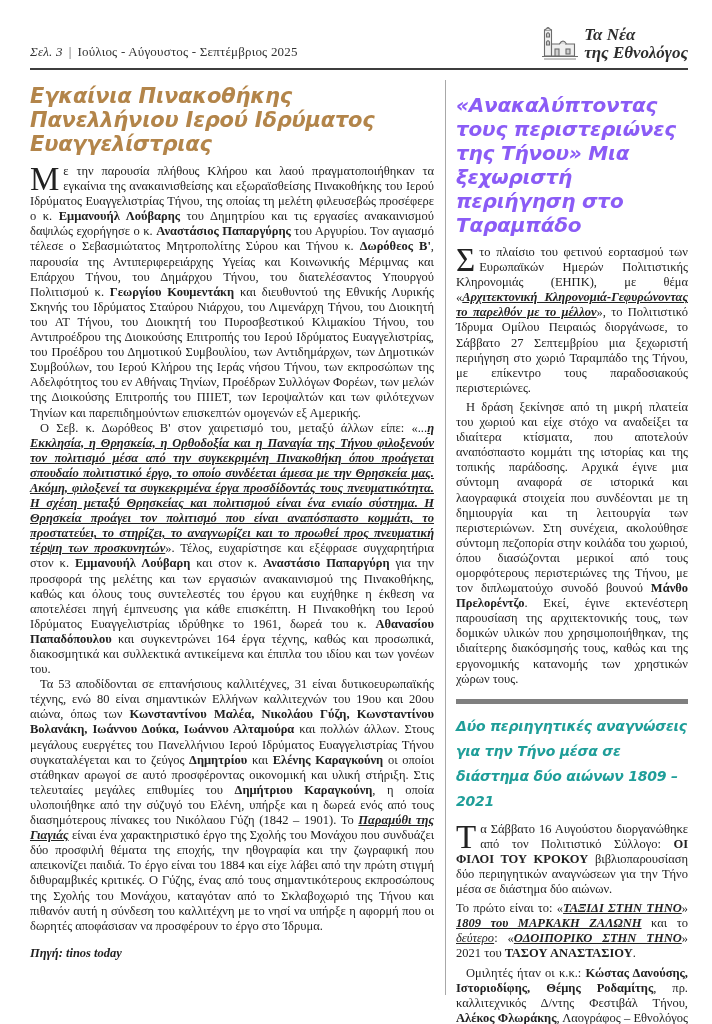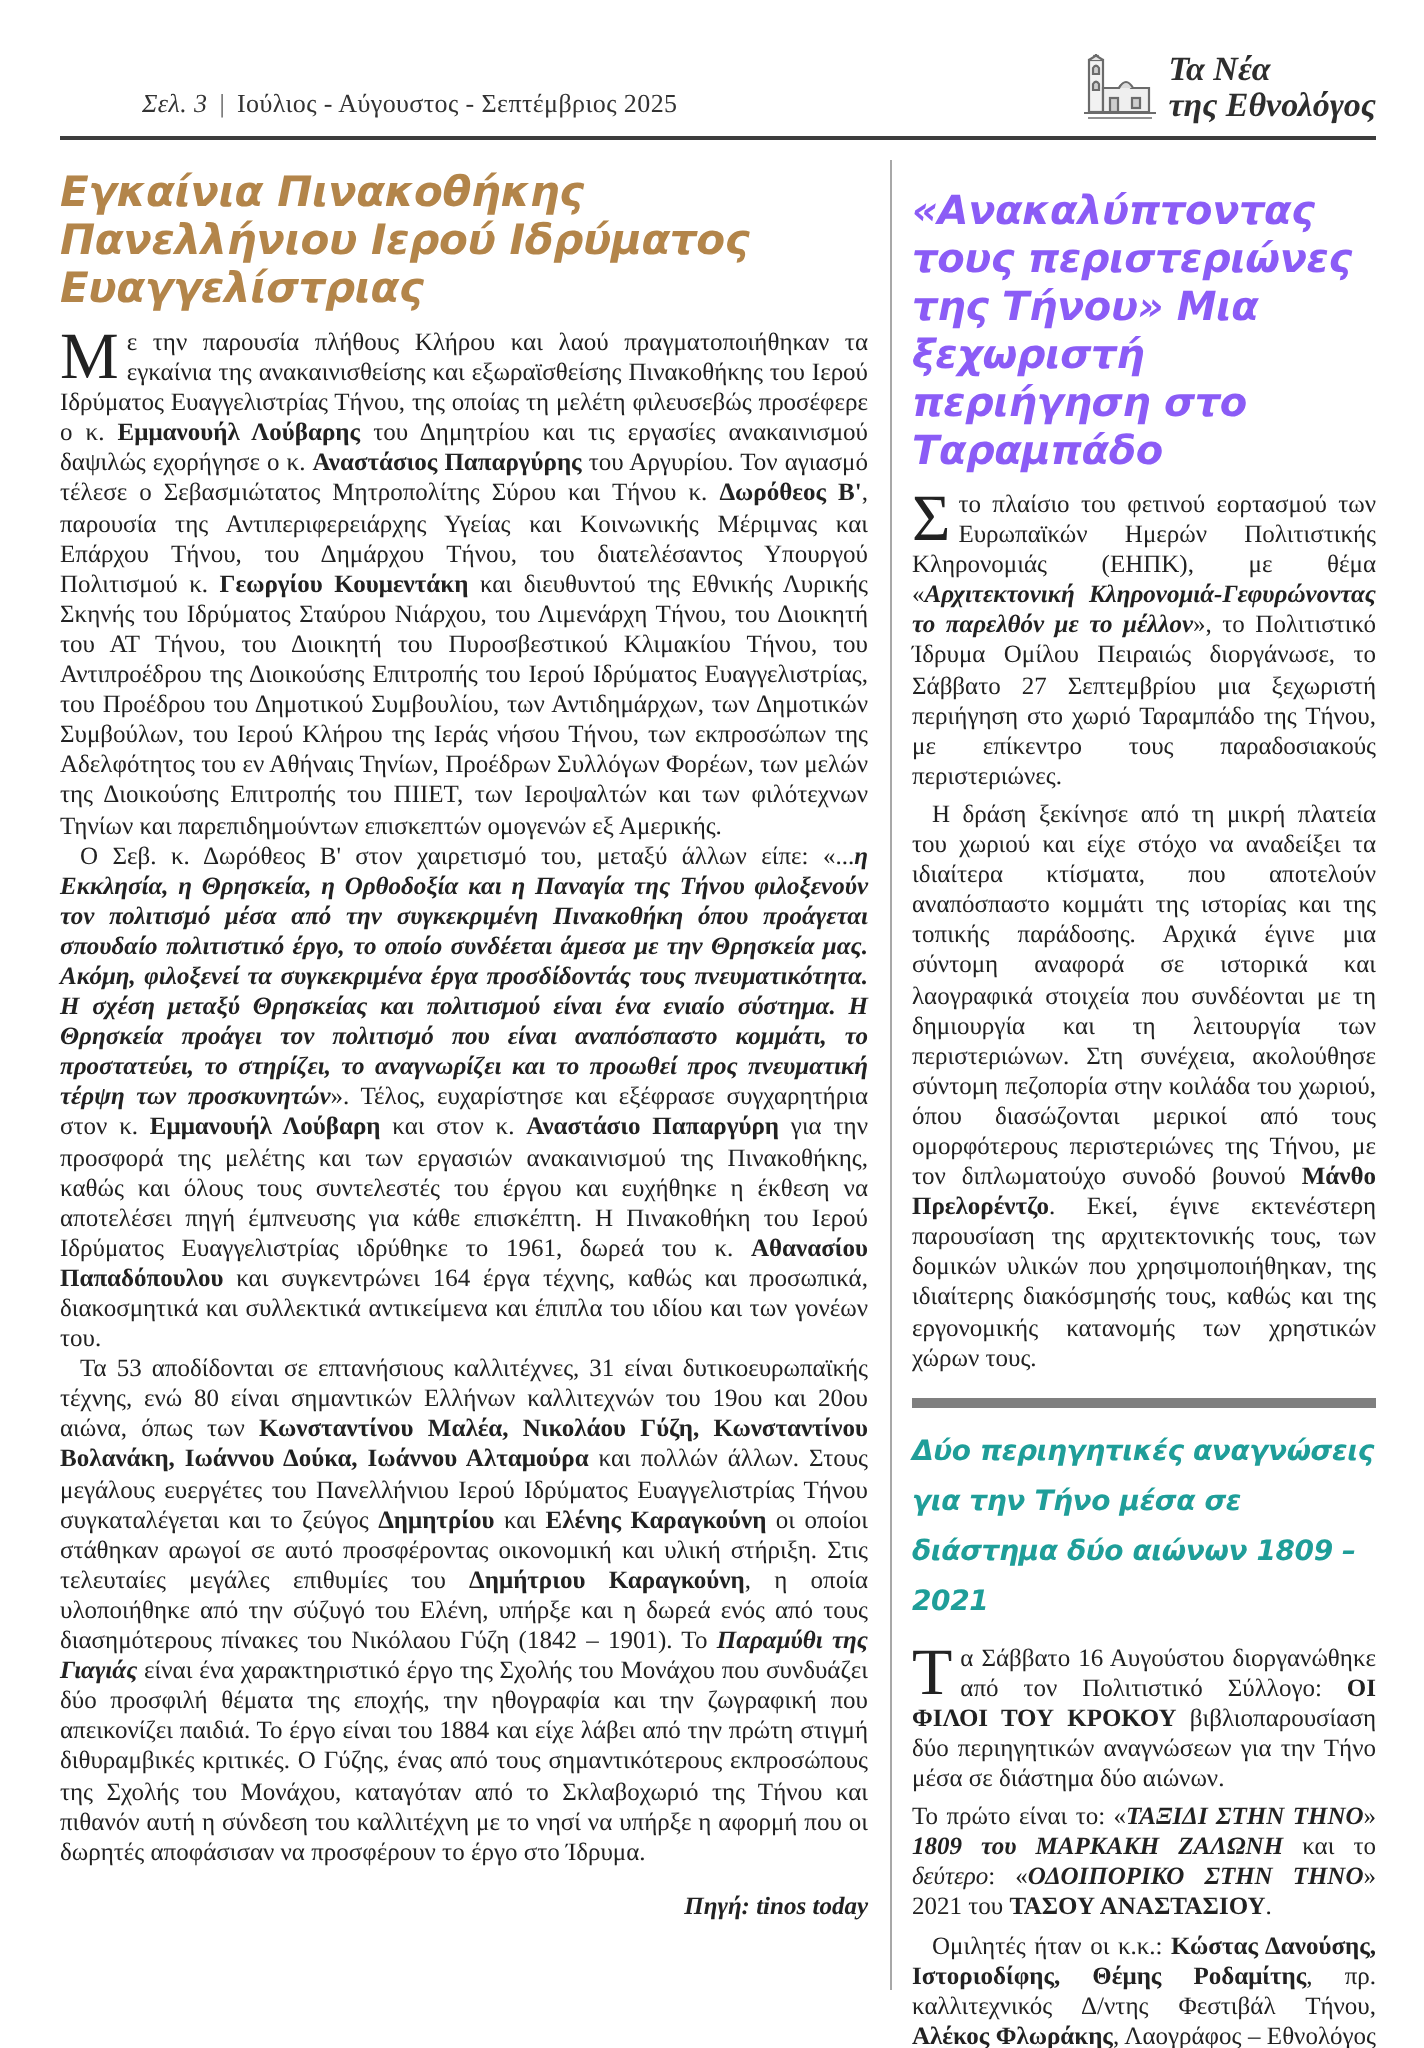--- a/index.html
+++ b/index.html
@@ -14,21 +14,21 @@
     color:#222222;
     overflow:hidden;
   }
   
   .masthead{
     display:flex;justify-content:space-between;align-items:flex-end;
     padding-bottom:6px;
     border-bottom:2px solid #3d3d3d;
   }
   .issue-line{font-size:13px;color:#333;letter-spacing:.2px;padding-bottom:2px;}
-  .issue-line .pg{font-style:italic;margin-left:41px;}
+  .issue-line .pg{font-style:italic;}
   .issue-line .sep{margin:0 6px;color:#555;}
   .logo{display:flex;align-items:flex-end;gap:4px;justify-content:flex-end;}
   .logo svg{display:block;}
   .logo-text{
     font-style:italic;font-size:17px;line-height:1.05;color:#2e2e2e;
     font-family:"Liberation Serif", serif;font-weight:bold;
   }
   
   .cols{display:flex;margin-top:8px;}
   .col-left{width:404px;flex:0 0 404px;}
@@ -48,33 +48,32 @@
   
   .body-p{
     margin:0;
     font-size:12.5px;line-height:15.1px;
     text-align:justify;
     color:#222;
   }
   .body-p.indent{text-indent:10px;}
   .body-p.gap{margin-top:4px;}
   .b{font-weight:bold;}
-  .i{font-style:italic;}
+  .i{font-style:italic;text-decoration:underline;}
   .dropcap{
     float:left;
     font-size:33px;line-height:26px;
     padding:2px 4px 0 0;
     font-weight:normal;
   }
   .source-line{
     margin-top:12px;
     font-size:12.5px;
     font-weight:bold;font-style:italic;
     color:#222;
-    text-align:right;
   }
   .divider-bar{
     height:5px;background:#7f7f7f;
     margin:12px 0 10px 0;
   }
 </style>
 </head>
 <body>
 
 <div class="page">

